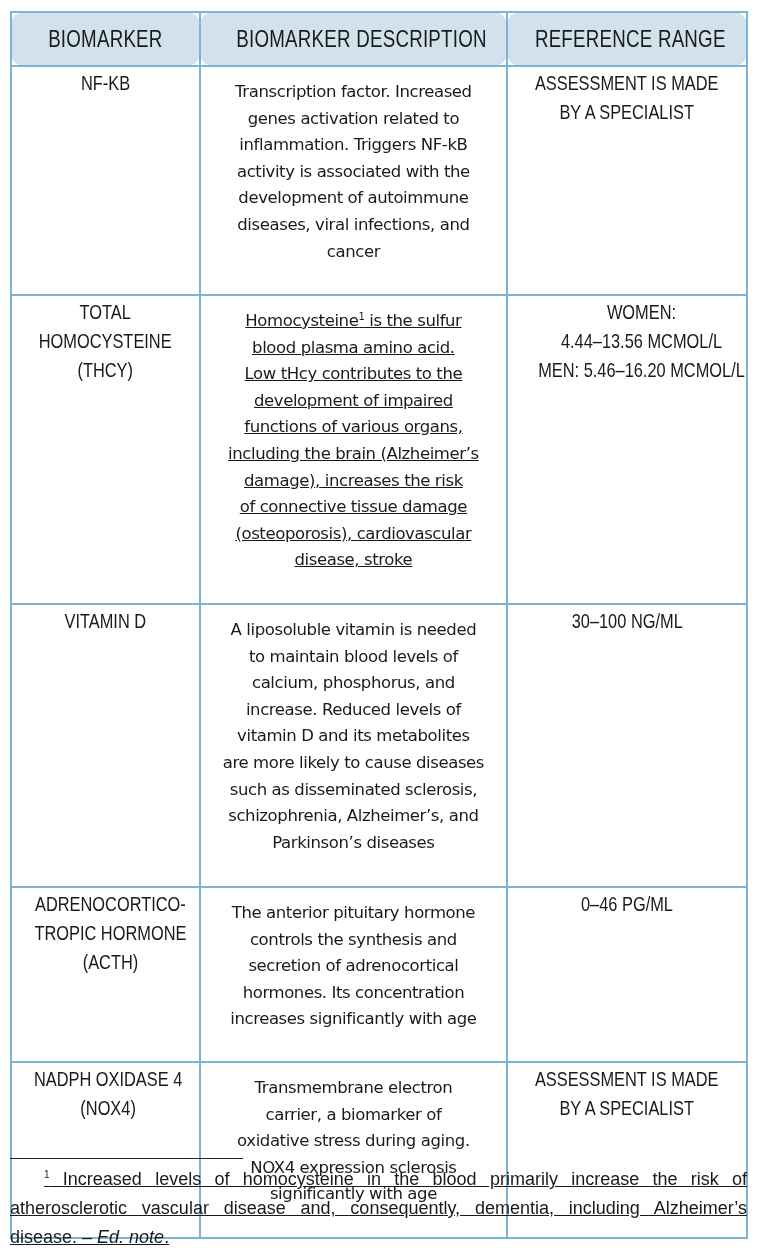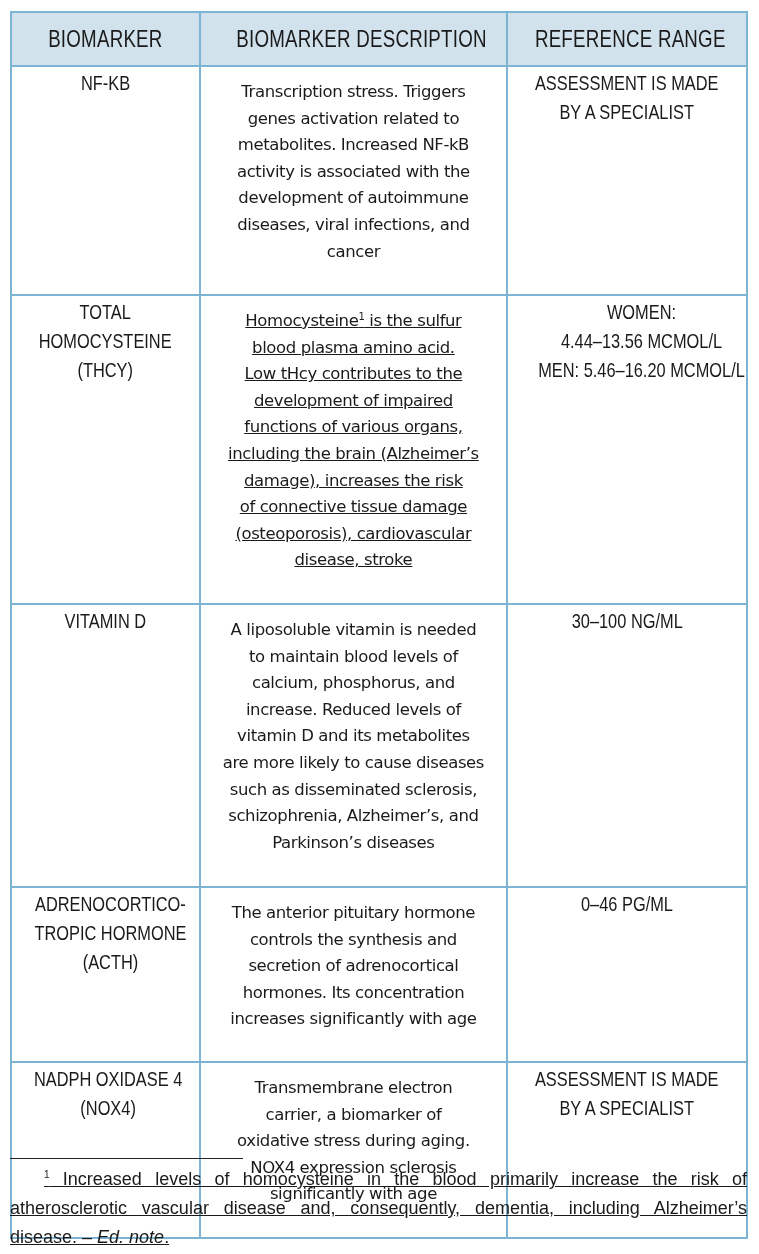--- a/index.html
+++ b/index.html
@@ -12,21 +12,21 @@
     border: 2px solid #7db4d4;
     text-align: center; vertical-align: top;
   }
   .tbl th {
     background: #d1e2ec;
     font-family: "Liberation Sans", sans-serif;
     font-weight: normal;
     font-size: 22px;
     letter-spacing: 0.3px;
     transform-origin: center;
-    height: 52px; padding: 0; vertical-align: middle;
+    height: 52px; padding: 0; vertical-align: middle; border-radius: 13px;
   }
   .cond {
     display: inline-block;
     font-family: "Liberation Sans", sans-serif;
     transform: scaleX(0.78);
     transform-origin: center top;
     white-space: nowrap;
   }
   .tbl th .cond { transform-origin: center center; font-size: 24px; }
   .c1 { width: 188px; }
@@ -78,23 +78,23 @@
       <th><span class="cond">BIOMARKER DESCRIPTION</span></th>
       <th><span class="cond">REFERENCE RANGE</span></th>
     </tr>
   </thead>
   <tbody>
     <tr class="r1">
       <td class="name">
         <span class="cond"><span class="ln">NF-KB</span></span>
       </td>
       <td class="desc">
-        <span class="ln">Transcription stress. Triggers</span>
+        <span class="ln">Transcription factor. Increased</span>
         <span class="ln">genes activation related to</span>
-        <span class="ln">metabolites. Increased NF-kB</span>
+        <span class="ln">inflammation. Triggers NF-kB</span>
         <span class="ln">activity is associated with the</span>
         <span class="ln">development of autoimmune</span>
         <span class="ln">diseases, viral infections, and</span>
         <span class="ln">cancer</span>
       </td>
       <td class="range">
         <span class="cond">
           <span class="ln">ASSESSMENT IS MADE</span>
           <span class="ln">BY A SPECIALIST</span>
         </span>

